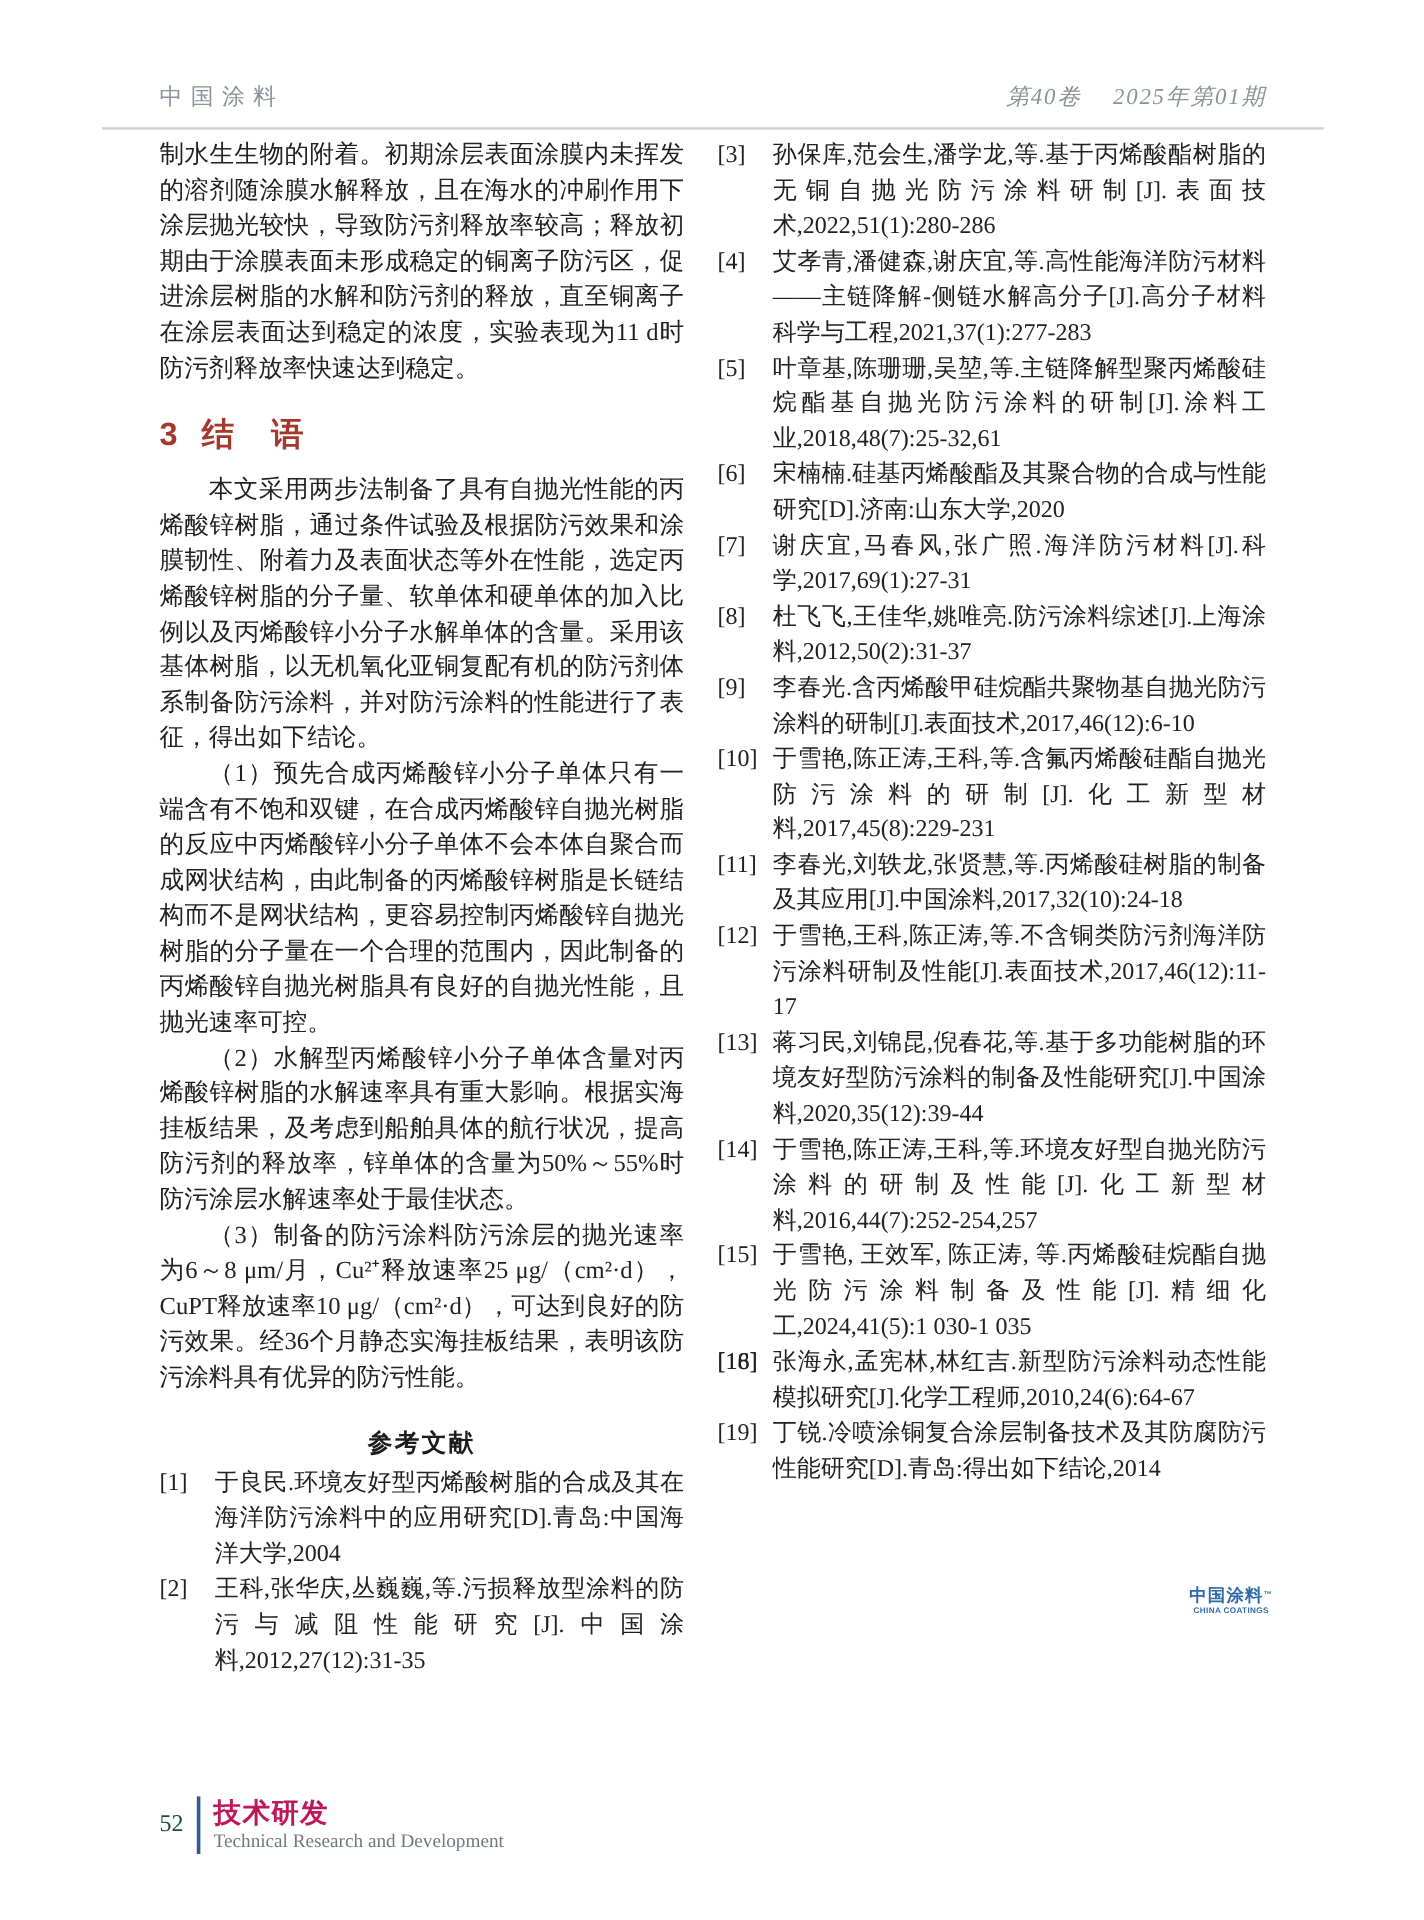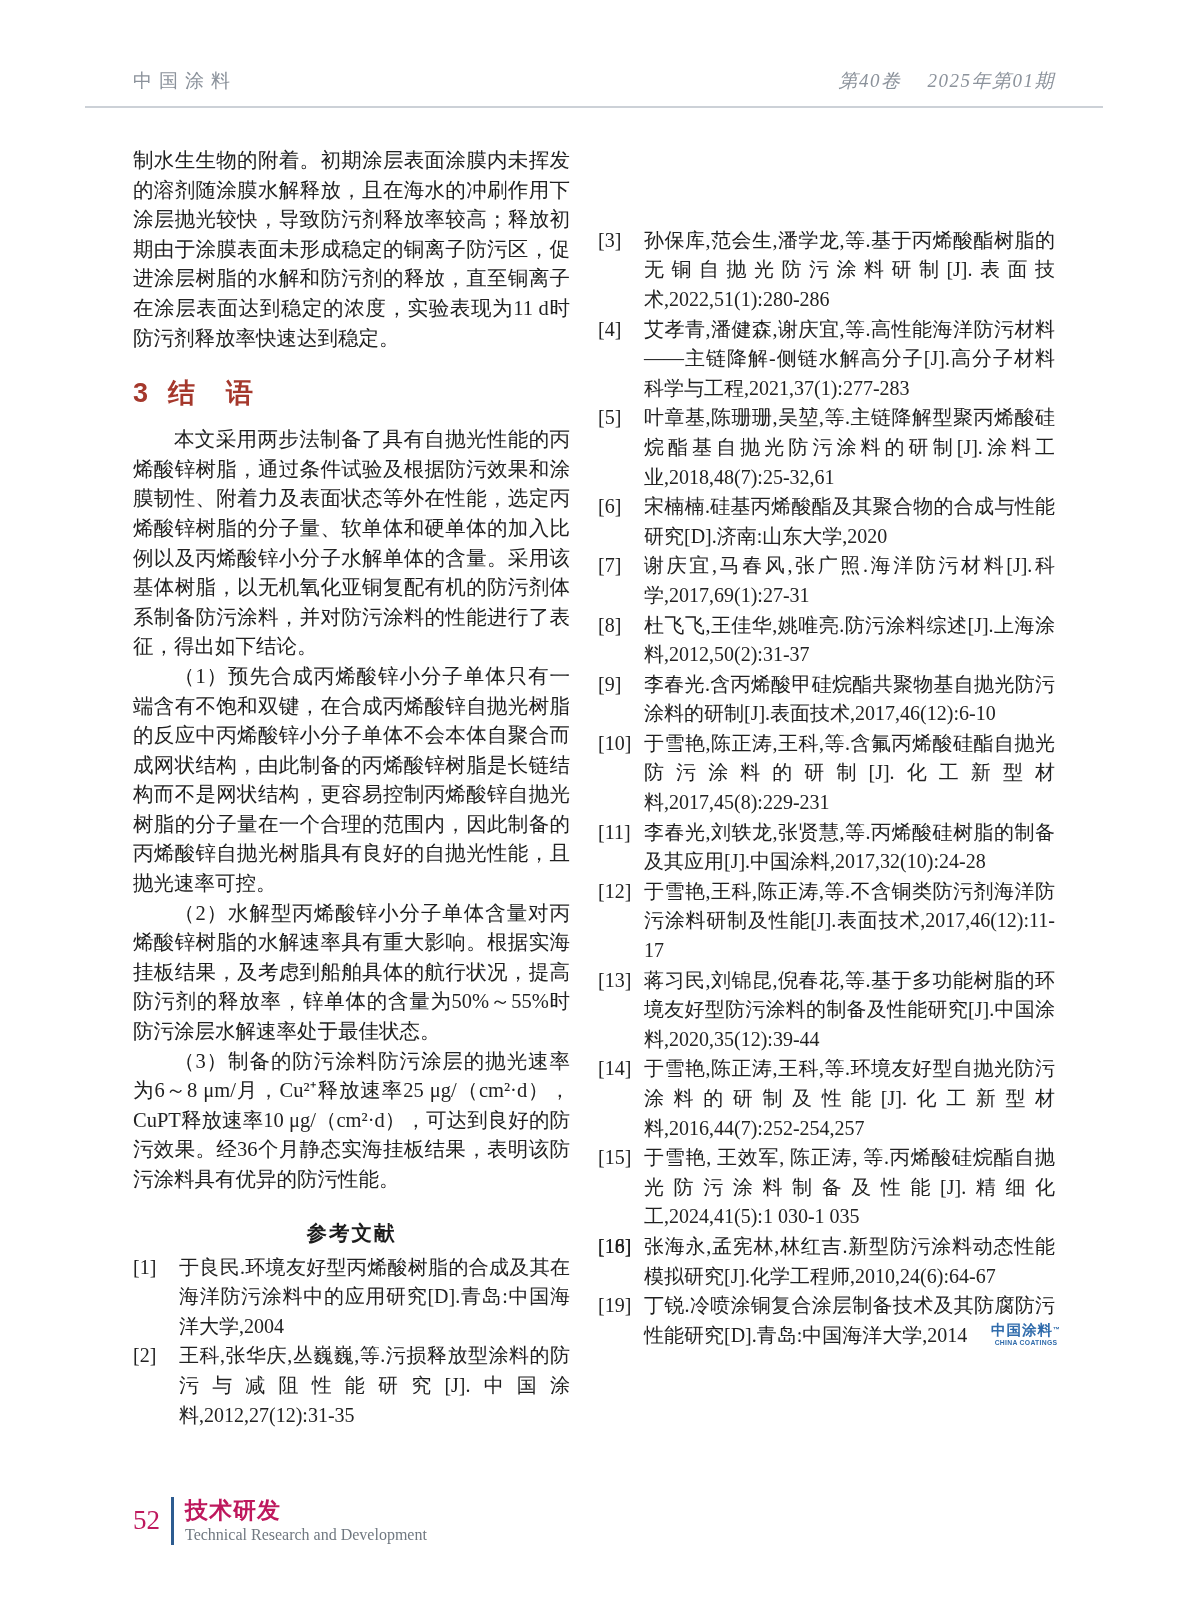--- a/index.html
+++ b/index.html
@@ -14,22 +14,22 @@
     border-bottom:2px solid #ccd1d7; padding-bottom:12px;
     display:flex; justify-content:space-between; align-items:flex-end;
     color:#8b929b; font-size:19px;
   }
   .journal-name { padding-left:48px; letter-spacing:7px; }
   .volume-issue { padding-right:48px; letter-spacing:1.5px;font-style:italic; }
   .volume-issue .vol { margin-right:26px; }
 
   
   .columns {
-    position:absolute; top:146px; left:133px; width:922px;
-    display:flex; gap:28px;align-items:center;
+    position:absolute; top:115px; left:133px; width:922px;
+    display:flex; gap:28px;
   }
   .col-left  { width:437px; }
   .col-right { width:457px; }
 
   .body-par {
     margin:0; font-size:20.5px; line-height:29.6px;
     text-align:justify; color:#212121;
   }
   .indent { text-indent:2em; }
 
@@ -60,21 +60,21 @@
   }
   .logo-cn { font-size:14.5px; font-weight:bold; letter-spacing:1px; line-height:16px; white-space:nowrap; }
   .logo-tm { font-size:7px; vertical-align:top; }
   .logo-en { font-size:6.8px; font-weight:bold; letter-spacing:0.3px; margin-top:1px; white-space:nowrap; }
 
   
   .footer {
     position:absolute; left:133px; top:1497px;
     display:flex; align-items:flex-start;
   }
-  .page-number { font-size:27px; color:#be185d; line-height:46px; margin-right:11px; }
+  .page-number { font-size:20px; color:#14532d; line-height:46px; margin-right:11px; }
   .footer-bar  { width:3px; height:48px; background:#2d5c90; margin-right:11px; }
   .footer-cn   { font-family:"Liberation Sans", sans-serif; font-weight:bold;
                  font-size:23px; color:#be185d; line-height:26px; letter-spacing:1px; }
   .footer-en   { font-size:16px; color:#707880; margin-top:3px; }
 </style>
 </head>
 <body>
 
 <div class="page">
 
@@ -160,21 +160,21 @@
             <span>李春光.含丙烯酸甲硅烷酯共聚物基自抛光防污涂料的研制[J].表面技术,2017,46(12):6-10</span>
           </li>
 
           <li class="ref-item">
             <span class="ref-num">[10]</span>
             <span>于雪艳,陈正涛,王科,等.含氟丙烯酸硅酯自抛光防污涂料的研制[J].化工新型材料,2017,45(8):229-231</span>
           </li>
 
           <li class="ref-item">
             <span class="ref-num">[11]</span>
-            <span>李春光,刘轶龙,张贤慧,等.丙烯酸硅树脂的制备及其应用[J].中国涂料,2017,32(10):24-28</span>
+            <span>李春光,刘轶龙,张贤慧,等.丙烯酸硅树脂的制备及其应用[J].中国涂料,2017,32(10):24-18</span>
           </li>
 
           <li class="ref-item">
             <span class="ref-num">[12]</span>
             <span>于雪艳,王科,陈正涛,等.不含铜类防污剂海洋防污涂料研制及性能[J].表面技术,2017,46(12):11-17</span>
           </li>
 
           <li class="ref-item">
             <span class="ref-num">[13]</span>
             <span>蒋习民,刘锦昆,倪春花,等.基于多功能树脂的环境友好型防污涂料的制备及性能研究[J].中国涂料,2020,35(12):39-44</span>
@@ -195,21 +195,21 @@
           </li>
 
 
           <li class="ref-item">
             <span class="ref-num">[18]</span>
             <span>张海永,孟宪林,林红吉.新型防污涂料动态性能模拟研究[J].化学工程师,2010,24(6):64-67</span>
           </li>
 
           <li class="ref-item">
             <span class="ref-num">[19]</span>
-            <span>丁锐.冷喷涂铜复合涂层制备技术及其防腐防污性能研究[D].青岛:中国海洋大学,2014</span>
+            <span>丁锐.冷喷涂铜复合涂层制备技术及其防腐防污性能研究[D].青岛:得出如下结论,2014</span>
           </li>
 
         </ol>
     </div>
 
   </div>
 
   <div class="logo">
     <div class="logo-cn"><span>中国涂料</span><span class="logo-tm">™</span></div>
     <div class="logo-en">CHINA COATINGS</div>

